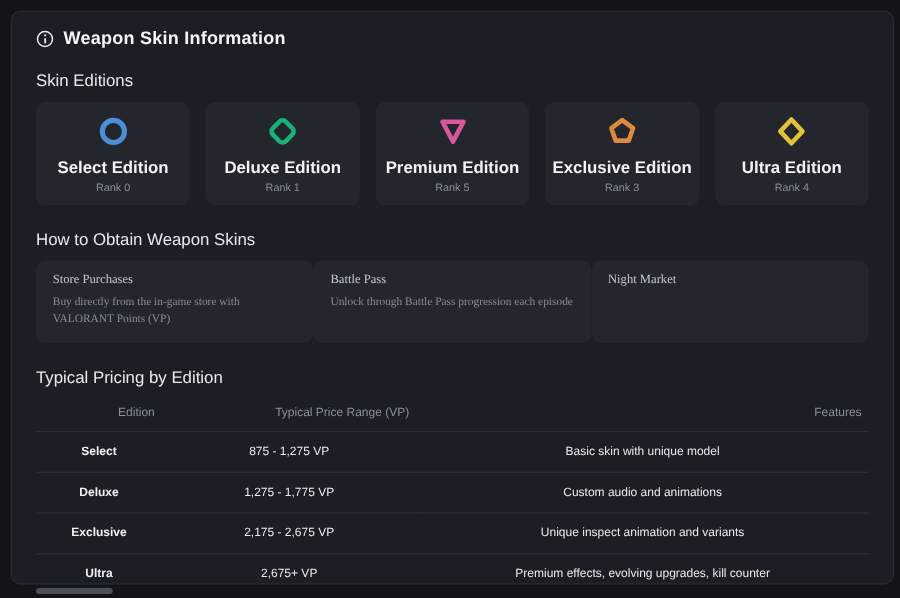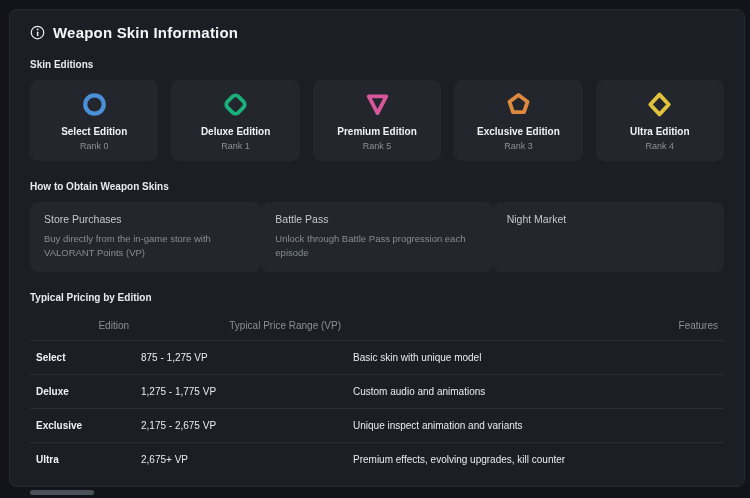--- a/index.html
+++ b/index.html
@@ -18,37 +18,37 @@
     border: 1px solid #272b32;
     border-radius: 8px;
     padding: 14px 20px 10px 20px;
     overflow: hidden;
   }
   
   .hdr { display: flex; align-items: center; gap: 8px; margin-bottom: 18px; }
   .hdr .info-ic { width: 15px; height: 15px; flex: 0 0 auto; }
   .hdr h1 { font-size: 15px; font-weight: bold; color: #f4f5f7; letter-spacing: .2px; }
 
-  .sec-title { font-size: 10px; font-weight: bold; color: #e8eaee; margin-bottom: 10px; }
+  .sec-title { font-size: 14px; font-weight: normal; color: #e8eaee; margin-bottom: 10px; }
 
   
   .editions { display: flex; gap: 13px; margin-bottom: 20px; }
   .ecard {
     flex: 1;
     background: #23262d;
     border-radius: 8px;
     padding: 11px 6px 10px 6px;
     display: flex; flex-direction: column; align-items: center;
   }
   .eicon { width: 27px; height: 27px; margin-bottom: 8px; }
-  .ename { font-size: 10px; font-weight: bold; color: #f1f2f4; }
+  .ename { font-size: 14px; font-weight: bold; color: #f1f2f4; }
   .erank { font-size: 9px; color: #8a9099; margin-top: 4px; }
 
   
-  .obtain { display: flex; margin-bottom: 20px; }
+  .obtain { display: flex; margin-bottom: 20px; font-family: Liberation Serif, serif; }
   .ocard {
     flex: 1;
     background: #23262d;
     border-radius: 8px;
     padding: 11px 14px 12px 14px;
   }
   .otitle { font-size: 10.5px; color: #c4c9d0; margin-bottom: 7px; }
   .odesc { font-size: 9.5px; color: #878d96; line-height: 1.45; }
 
   
@@ -57,20 +57,21 @@
     text-align: right;
     font-size: 10px; font-weight: normal;
     color: #8a9099;
     padding: 7px 6px 9px 6px;
   }
   td {
     font-size: 10px;
     color: #e9ebee;
     padding: 11px 6px;
     border-top: 1px solid #2b2f36;
+    text-align: center;
   }
   td.ed { font-weight: bold; color: #f1f2f4; }
   col.c-edition { width: 105px; }
   col.c-price   { width: 212px; }
 
   
   .hscroll {
     position: absolute;
     left: 9px; bottom: 2px;
     width: 732px; height: 7px;

